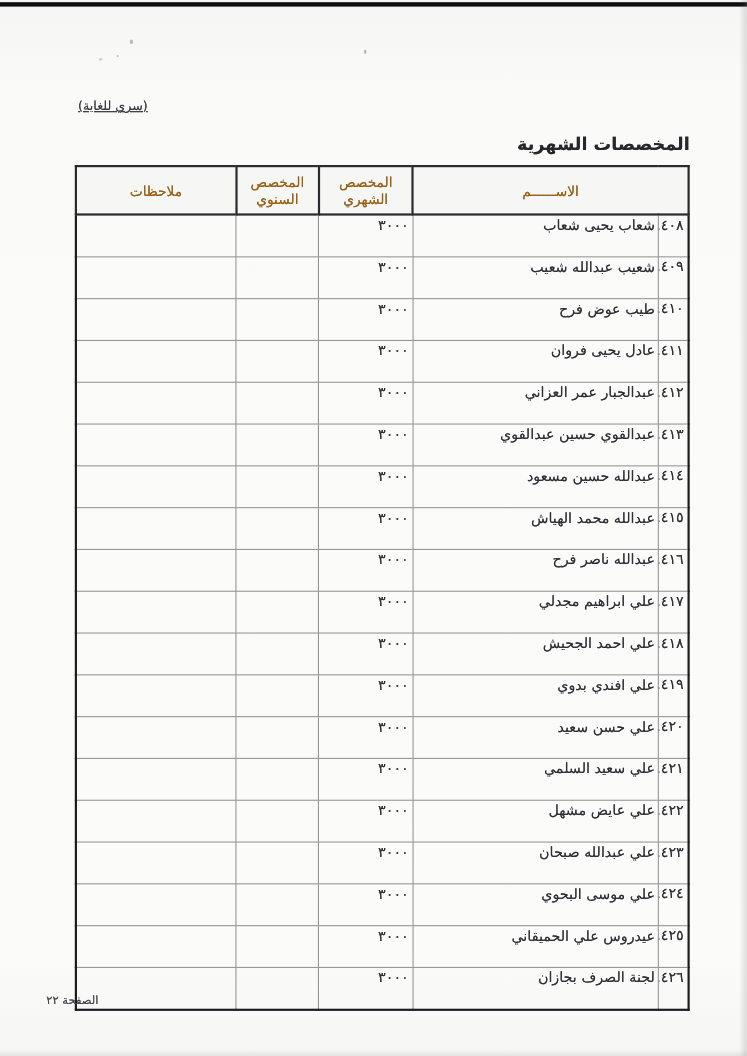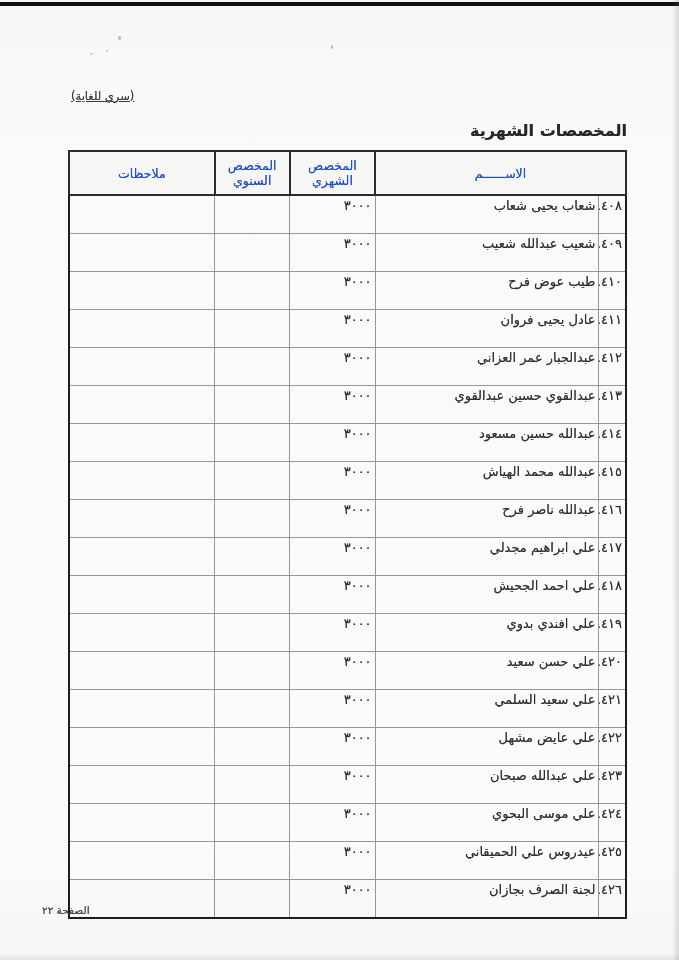--- a/index.html
+++ b/index.html
@@ -29,21 +29,21 @@
     border:2px solid #1d1d21;
   }
   table.alloc col.c-no{width:27px;}
   table.alloc col.c-name{width:223px;}
   table.alloc col.c-month{width:85px;}
   table.alloc col.c-year{width:75px;}
   table.alloc col.c-notes{width:145px;}
 
   table.alloc thead th{
     border:2px solid #2a2a2f;height:40px;vertical-align:middle;
-    font-weight:normal;font-size:12.5px;line-height:15px;color:#1d4ed8;
+    font-weight:normal;font-size:12.5px;line-height:15px;color:#a16207;
     background:#f6f6f4;padding:1px 1px;margin-left:16px;
   }
   table.alloc tbody td{
     border:1px solid #97979b;border-top-style:dashed;border-top-color:#a4a4a8;
     height:35px;vertical-align:top;font-size:13px;color:#2e2e34;
     padding:2px 3px 0 3px;overflow:hidden;white-space:nowrap;
   }
   table.alloc tbody tr:first-child td{border-top:2px solid #2a2a2f;}
   td.no{text-align:left;font-size:11.5px;padding-top:4px;color:#35353b;}
   td.name{text-align:right;padding-right:7px;}

